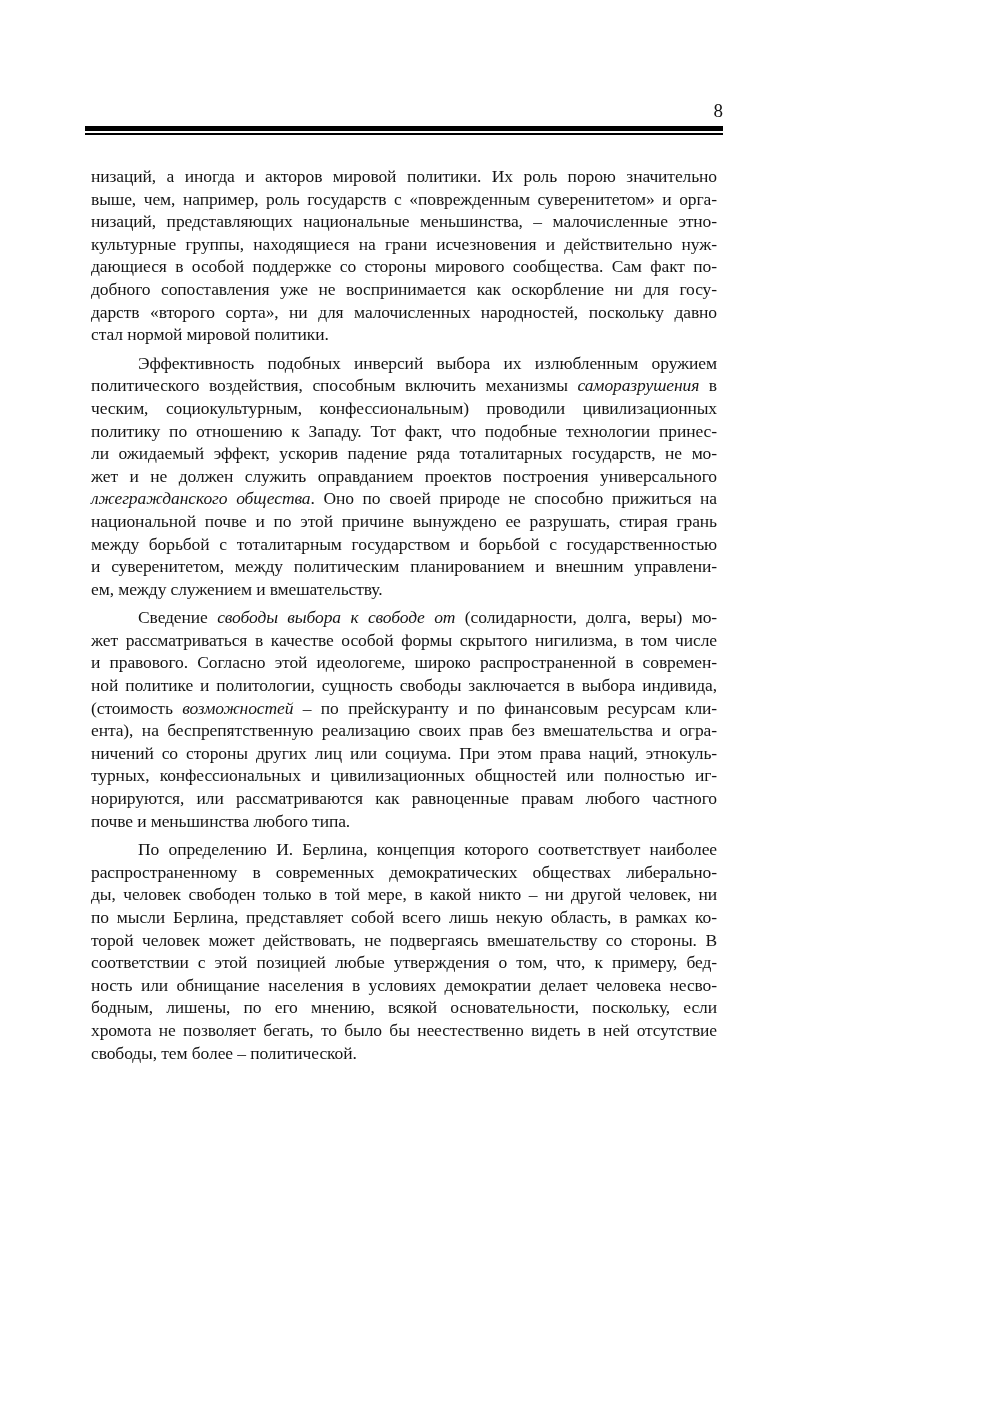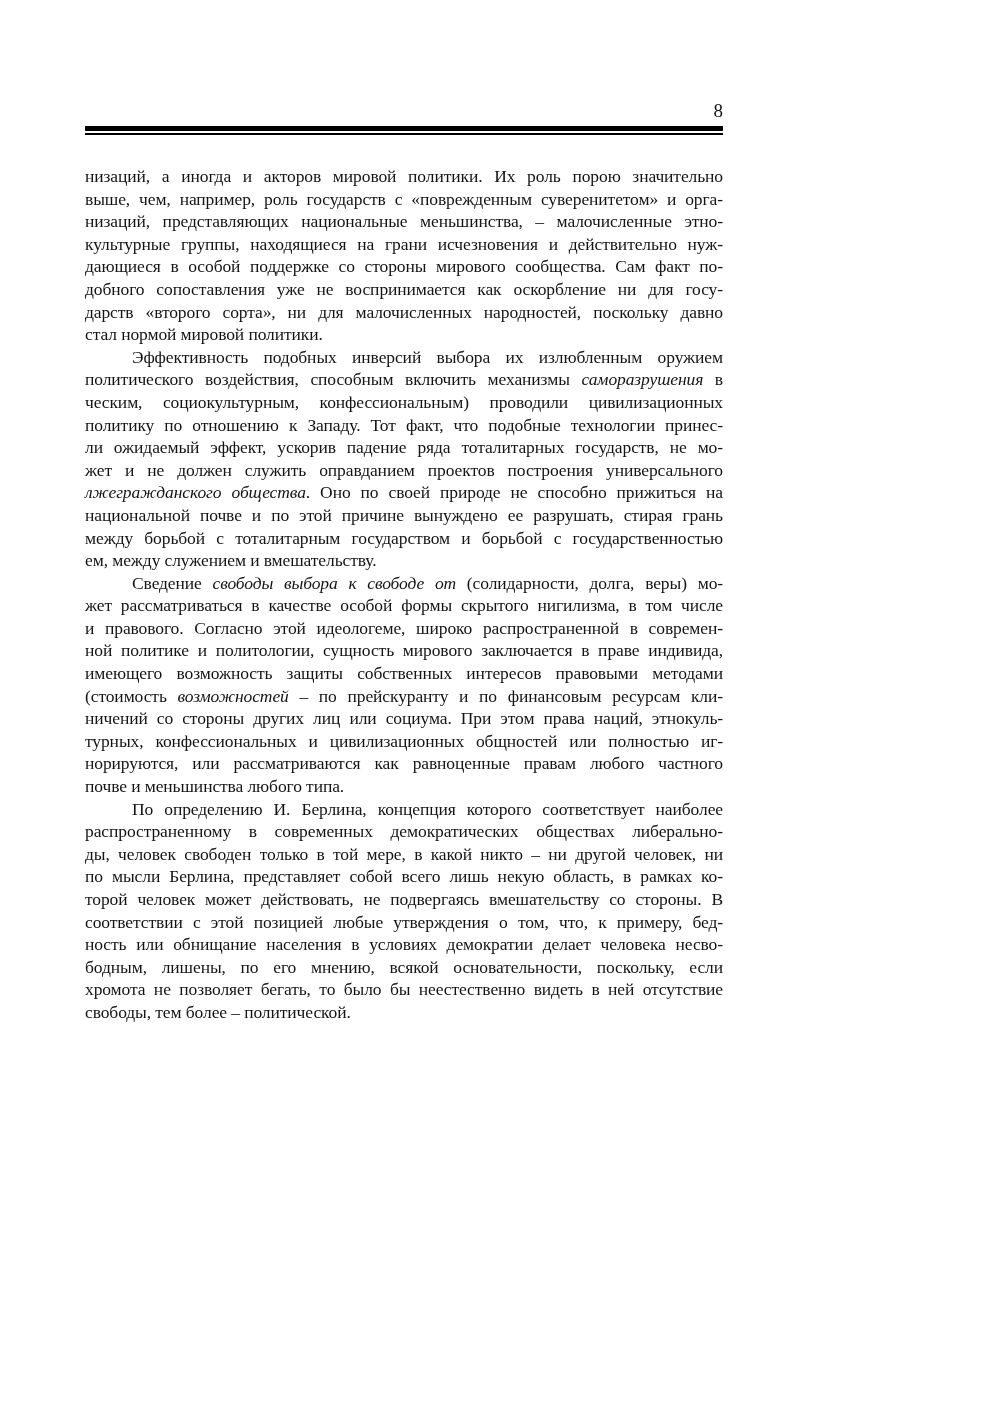--- a/index.html
+++ b/index.html
@@ -34,21 +34,21 @@
   .rule { margin-top: 3px; }
   .rule-thick { height: 5px; background: #000000; }
   .rule-thin  { height: 2px; background: #000000; margin-top: 2px; }
   .body-text {
     margin-top: 30px;
     font-size: 17.5px;
     line-height: 22.6px;
     letter-spacing: -0.1px;
     color: #141414;
   }
-  .paragraph { margin: 0; }
+  .paragraph { margin: 6px; }
   .line {
     text-align: justify;
     text-align-last: justify;
     text-justify: inter-word;
     white-space: normal;
   }
   .line.last { text-align-last: left; }
   .line.indent { text-indent: 47px; }
   .line i { font-style: italic; }
 </style>
@@ -76,29 +76,30 @@
         <div class="paragraph">
           <div class="line indent">Эффективность подобных инверсий выбора их излюбленным оружием</div>
           <div class="line">политического воздействия, способным включить механизмы <i>саморазрушения</i> в</div>
           <div class="line">ческим, социокультурным, конфессиональным) проводили цивилизационных</div>
           <div class="line">политику по отношению к Западу. Тот факт, что подобные технологии принес-</div>
           <div class="line">ли ожидаемый эффект, ускорив падение ряда тоталитарных государств, не мо-</div>
           <div class="line">жет и не должен служить оправданием проектов построения универсального</div>
           <div class="line"><i>лжегражданского общества</i>. Оно по своей природе не способно прижиться на</div>
           <div class="line">национальной почве и по этой причине вынуждено ее разрушать, стирая грань</div>
           <div class="line">между борьбой с тоталитарным государством и борьбой с государственностью</div>
+          <div class="line">и суверенитетом, между политическим планированием и внешним управлени-</div>
           <div class="line last">ем, между служением и вмешательству.</div>
         </div>
         <div class="paragraph">
           <div class="line indent">Сведение <i>свободы выбора к свободе от</i> (солидарности, долга, веры) мо-</div>
           <div class="line">жет рассматриваться в качестве особой формы скрытого нигилизма, в том числе</div>
           <div class="line">и правового. Согласно этой идеологеме, широко распространенной в современ-</div>
-          <div class="line">ной политике и политологии, сущность мирового заключается в праве индивида,</div>
-          <div class="line">имеющего возможность защиты собственных интересов правовыми методами</div>
+          <div class="line">ной политике и политологии, сущность свободы заключается в выбора индивида,</div>
           <div class="line">(стоимость <i>возможностей</i> – по прейскуранту и по финансовым ресурсам кли-</div>
+          <div class="line">ента), на беспрепятственную реализацию своих прав без вмешательства и огра-</div>
           <div class="line">ничений со стороны других лиц или социума. При этом права наций, этнокуль-</div>
           <div class="line">турных, конфессиональных и цивилизационных общностей или полностью иг-</div>
           <div class="line">норируются, или рассматриваются как равноценные правам любого частного</div>
           <div class="line last">почве и меньшинства любого типа.</div>
         </div>
         <div class="paragraph">
           <div class="line indent">По определению И. Берлина, концепция которого соответствует наиболее</div>
           <div class="line">распространенному в современных демократических обществах либерально-</div>
           <div class="line">ды, человек свободен только в той мере, в какой никто – ни другой человек, ни</div>
           <div class="line">по мысли Берлина, представляет собой всего лишь некую область, в рамках ко-</div>

